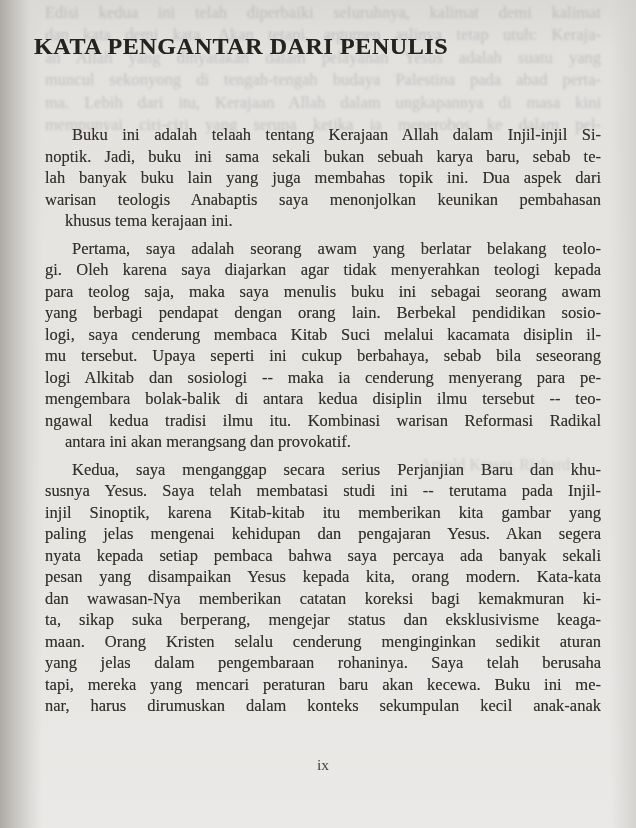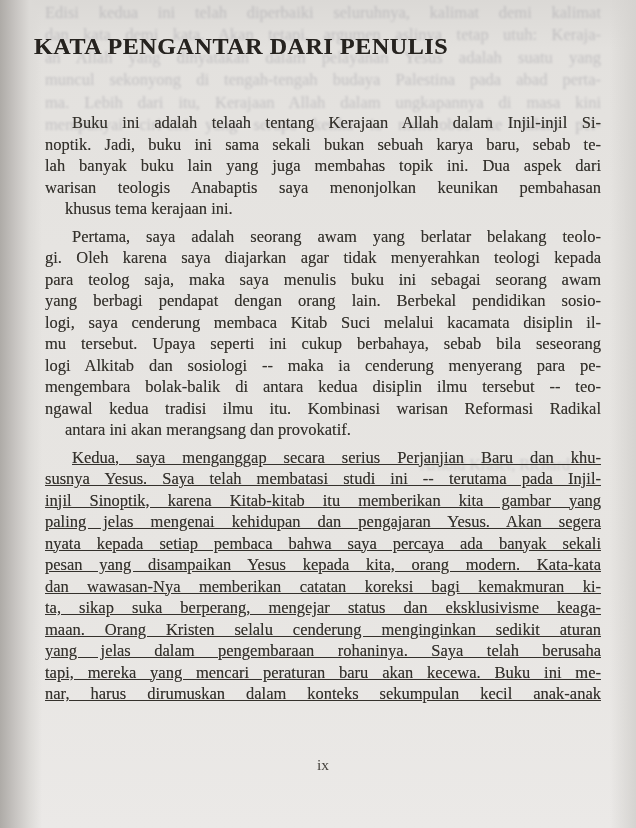--- a/index.html
+++ b/index.html
@@ -66,30 +66,30 @@
     font-size: 24px;
     font-weight: bold;
     letter-spacing: 0.6px;
     color: #26231f;
     text-shadow: 0 0 0.6px rgba(38,35,31,0.55);
     z-index: 2;
   }
   .content {
     position: absolute;
     left: 45px;
-    top: 112px;
+    top: 124px;
     width: 556px;
     z-index: 2;
     color: #34312c;
     font-size: 16.5px;
     line-height: 21.5px;
     text-shadow: 0 0 0.5px rgba(52,49,44,0.5);
   }
   .para { margin: 0 0 6px 0; }
-  .para:last-child { margin-bottom: 0; text-decoration: underline; }
+  .para:last-child { margin-bottom: 0; }
   .line {
     text-align: justify;
     text-align-last: justify;
   }
   .line.first { text-indent: 27px; }
   .line.last { text-align-last: left; margin-left: 20px; }
   .ghost-top .line { text-align: justify; text-align-last: justify; }
   .page-number {
     position: absolute;
     left: 45px;

